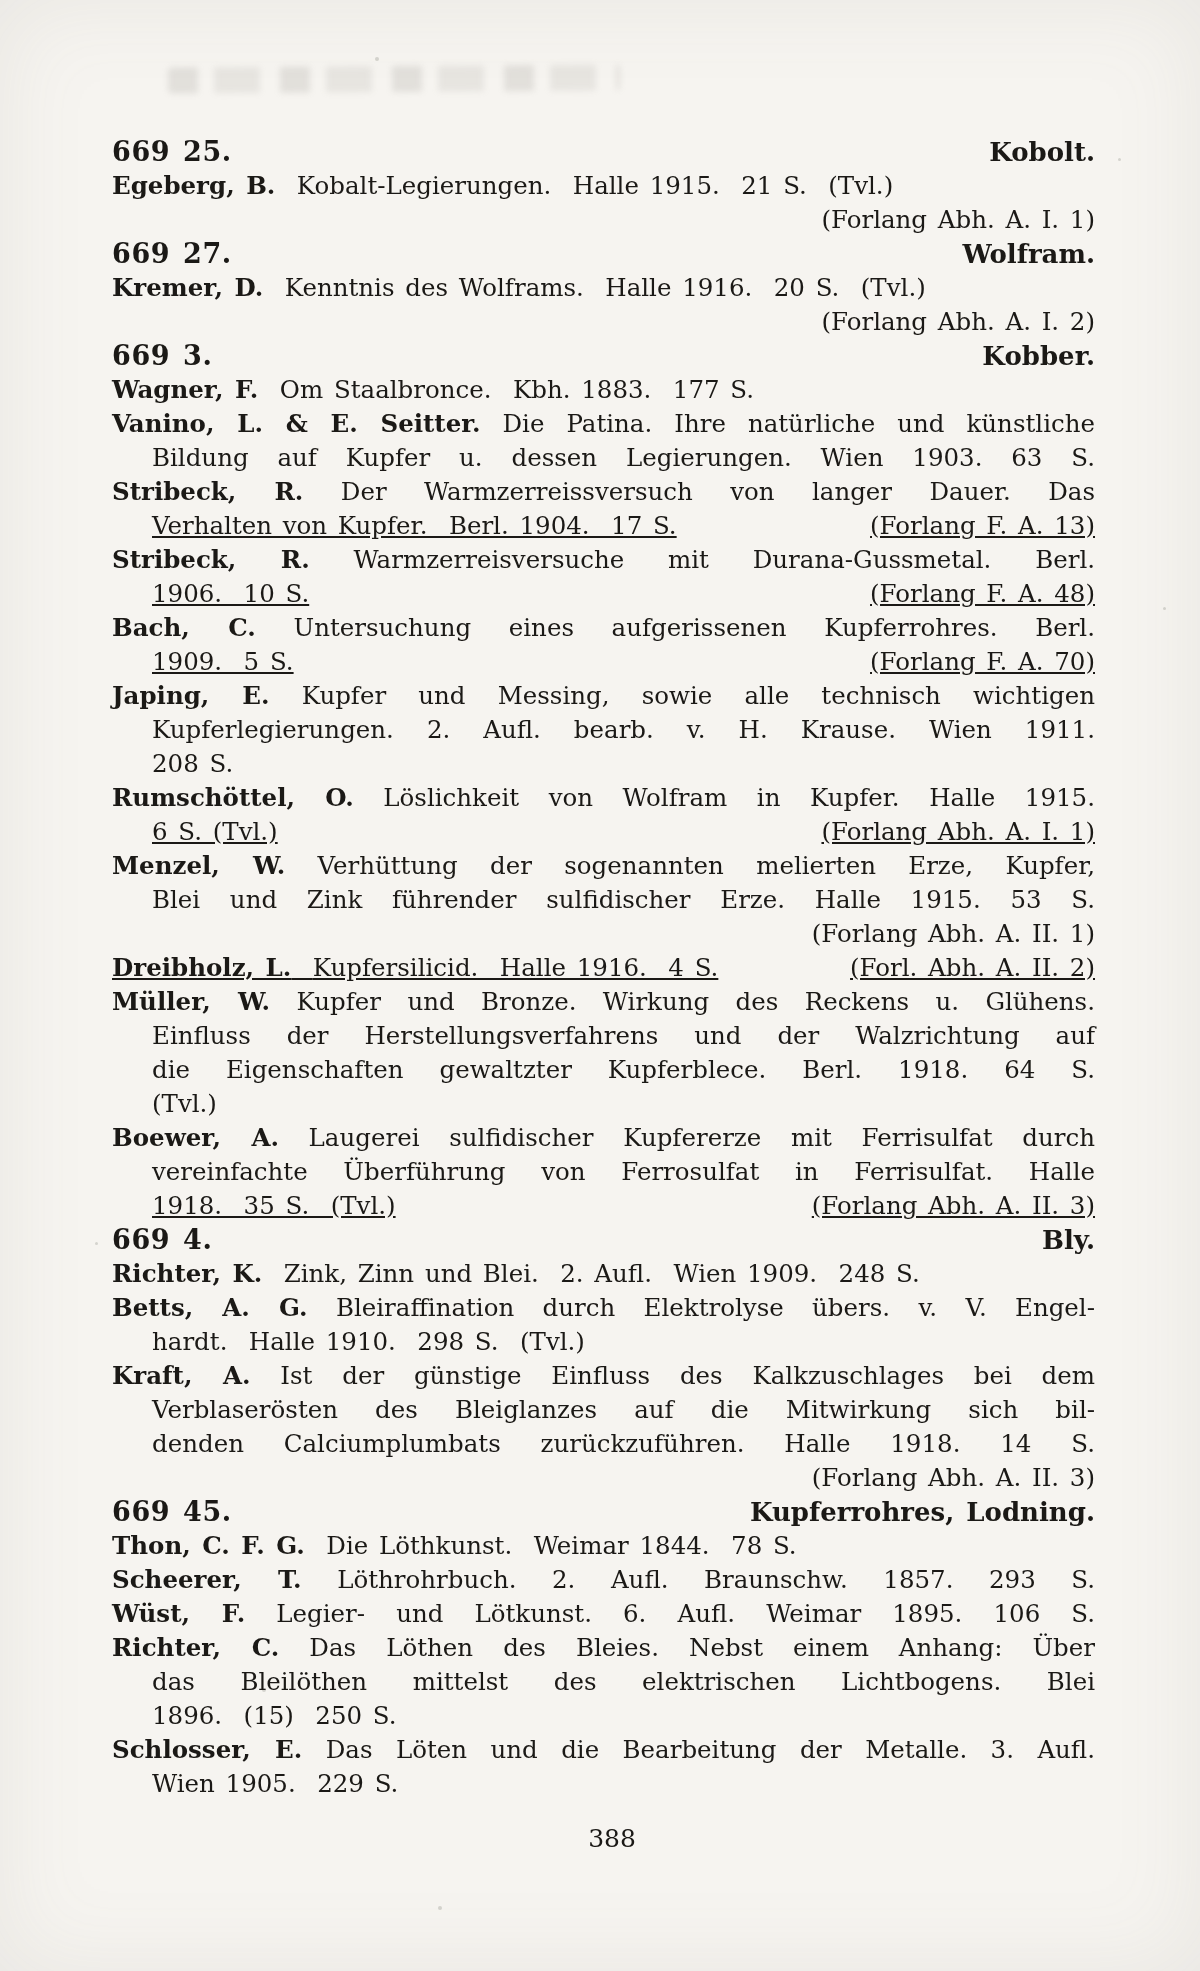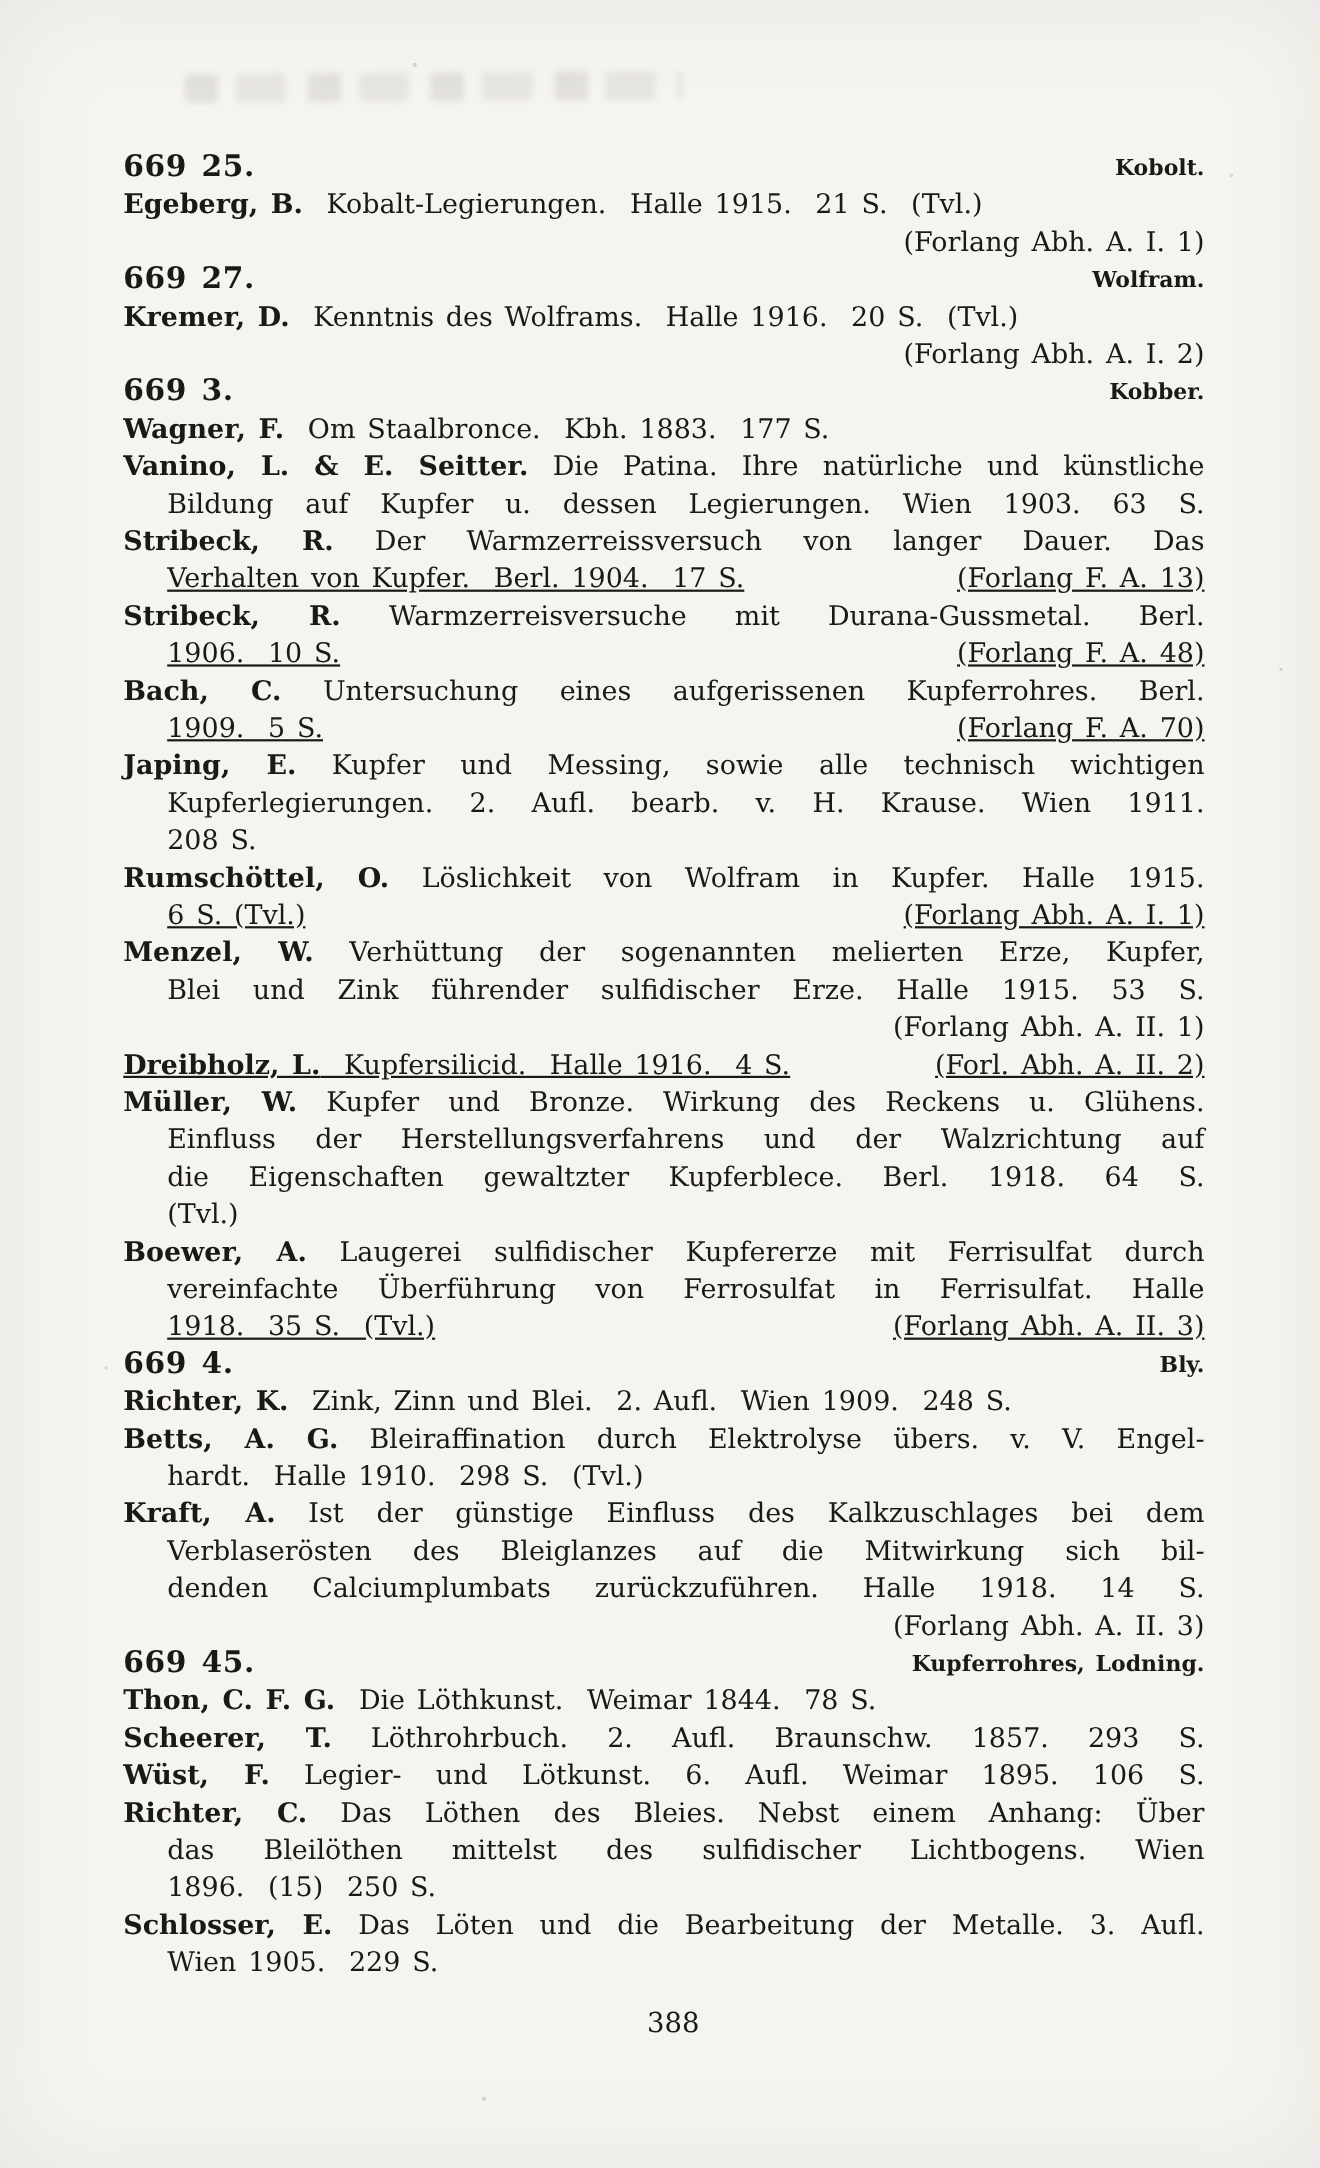--- a/index.html
+++ b/index.html
@@ -34,21 +34,21 @@
     word-spacing:0.12em; white-space:pre-wrap;
   }
   .line.j { white-space:normal; text-align:justify; text-align-last:justify; text-justify:inter-word; }
   .line.flexline { display:flex; justify-content:space-between;text-decoration:underline; }
   .line.flexline span { white-space:pre-wrap; }
   .cont { padding-left:40px; }
   .ref-line { text-align:right; }
   .author { font-weight:bold; }
   .section { display:flex; justify-content:space-between; font-weight:bold; }
   .section .num { font-size:27px; letter-spacing:0.6px; }
-  .section .head { font-size:20px; }
+  .section .head { font-size:26px; }
 
   .pagenum {
     position:absolute; left:112px; top:1822px; width:1000px;
     text-align:center; font-size:25px; line-height:34px;
   }
 </style>
 </head>
 <body>
 
 <div class="page">
@@ -103,20 +103,20 @@
       <div class="line cont"><span>hardt.  Halle 1910.  298 S.  (Tvl.)</span></div>
       <div class="line j"><span class="author">Kraft, A.</span>  <span>Ist der günstige Einfluss des Kalkzuschlages bei dem</span></div>
       <div class="line cont j"><span>Verblaserösten des Bleiglanzes auf die Mitwirkung sich bil-</span></div>
       <div class="line cont j"><span>denden Calciumplumbats zurückzuführen.  Halle 1918.  14 S.</span></div>
       <div class="line ref-line"><span>(Forlang Abh. A. II. 3)</span></div>
       <div class="line section"><span class="num">669 45.</span><span class="head">Kupferrohres, Lodning.</span></div>
       <div class="line"><span class="author">Thon, C. F. G.</span>  <span>Die Löthkunst.  Weimar 1844.  78 S.</span></div>
       <div class="line j"><span class="author">Scheerer, T.</span>  <span>Löthrohrbuch.  2. Aufl.  Braunschw. 1857.  293 S.</span></div>
       <div class="line j"><span class="author">Wüst, F.</span>  <span>Legier- und Lötkunst.  6. Aufl.  Weimar 1895.  106 S.</span></div>
       <div class="line j"><span class="author">Richter, C.</span>  <span>Das Löthen des Bleies.  Nebst einem Anhang: Über</span></div>
-      <div class="line cont j"><span>das Bleilöthen mittelst des sulfidischer Lichtbogens.  Wien</span></div>
+      <div class="line cont j"><span>das Bleilöthen mittelst des elektrischen Lichtbogens.  Blei</span></div>
       <div class="line cont"><span>1896.  (15)  250 S.</span></div>
       <div class="line j"><span class="author">Schlosser, E.</span>  <span>Das Löten und die Bearbeitung der Metalle.  3. Aufl.</span></div>
       <div class="line cont"><span>Wien 1905.  229 S.</span></div>
     </div>
 
   <div class="pagenum">388</div>
 </div>
 
 </body></html>

